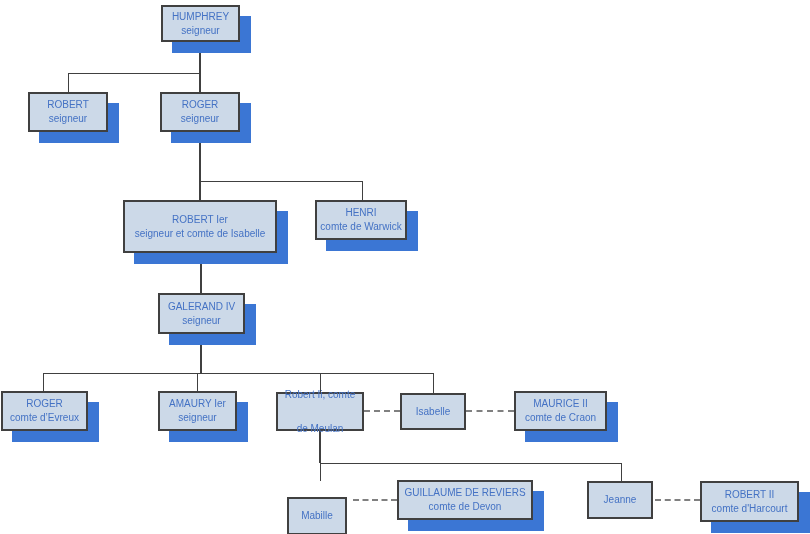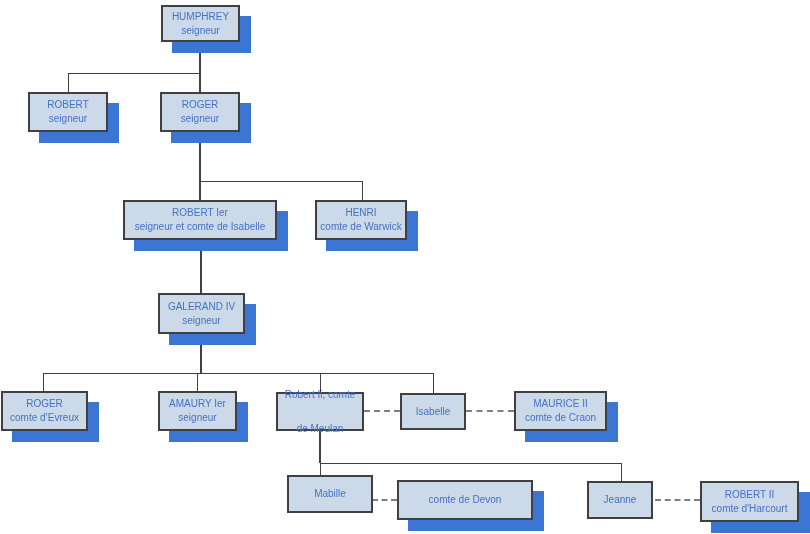--- a/index.html
+++ b/index.html
@@ -56,21 +56,21 @@
       <div class="subtitle">seigneur</div>
     </div>
     <div class="node shadowed" style="left: 28px; top: 92px; width: 80px; height: 40px;">
       <div class="name">ROBERT</div>
       <div class="subtitle">seigneur</div>
     </div>
     <div class="node shadowed" style="left: 160px; top: 92px; width: 80px; height: 40px;">
       <div class="name">ROGER</div>
       <div class="subtitle">seigneur</div>
     </div>
-    <div class="node shadowed" style="left: 123px; top: 200px; width: 154px; height: 40px;">
+    <div class="node shadowed" style="left: 123px; top: 200px; width: 154px; height: 53px;">
       <div class="name">ROBERT Ier</div>
       <div class="subtitle">seigneur et comte de Isabelle</div>
     </div>
     <div class="node shadowed" style="left: 315px; top: 200px; width: 92px; height: 40px;">
       <div class="name">HENRI</div>
       <div class="subtitle">comte de Warwick</div>
     </div>
     <div class="node shadowed" style="left: 158px; top: 293px; width: 87px; height: 41px;">
       <div class="name">GALERAND IV</div>
       <div class="subtitle">seigneur</div>
@@ -87,24 +87,25 @@
       <div class="name">Robert Ii, comte</div>
       <div class="subtitle">de Meulan</div>
     </div>
     <div class="node" style="left: 400px; top: 393px; width: 66px; height: 37px;">
       <div class="name">Isabelle</div>
     </div>
     <div class="node shadowed" style="left: 514px; top: 391px; width: 93px; height: 40px;">
       <div class="name">MAURICE II</div>
       <div class="subtitle">comte de Craon</div>
     </div>
-    <div class="node" style="left: 287px; top: 475px; width: 86px; height: 38px;">
+    <div class="node" style="left: 287px; top: 497px; width: 60px; height: 38px;">
       <div class="name">Mabille</div>
     </div>
     <div class="node shadowed" style="left: 397px; top: 480px; width: 136px; height: 40px;">
+      <div class="name">GUILLAUME DE REVIERS</div>
       <div class="subtitle">comte de Devon</div>
     </div>
     <div class="node" style="left: 587px; top: 481px; width: 66px; height: 38px;">
       <div class="name">Jeanne</div>
     </div>
     <div class="node shadowed" style="left: 700px; top: 481px; width: 99px; height: 41px;">
       <div class="name">ROBERT II</div>
       <div class="subtitle">comte d'Harcourt</div>
     </div>
   </div>

